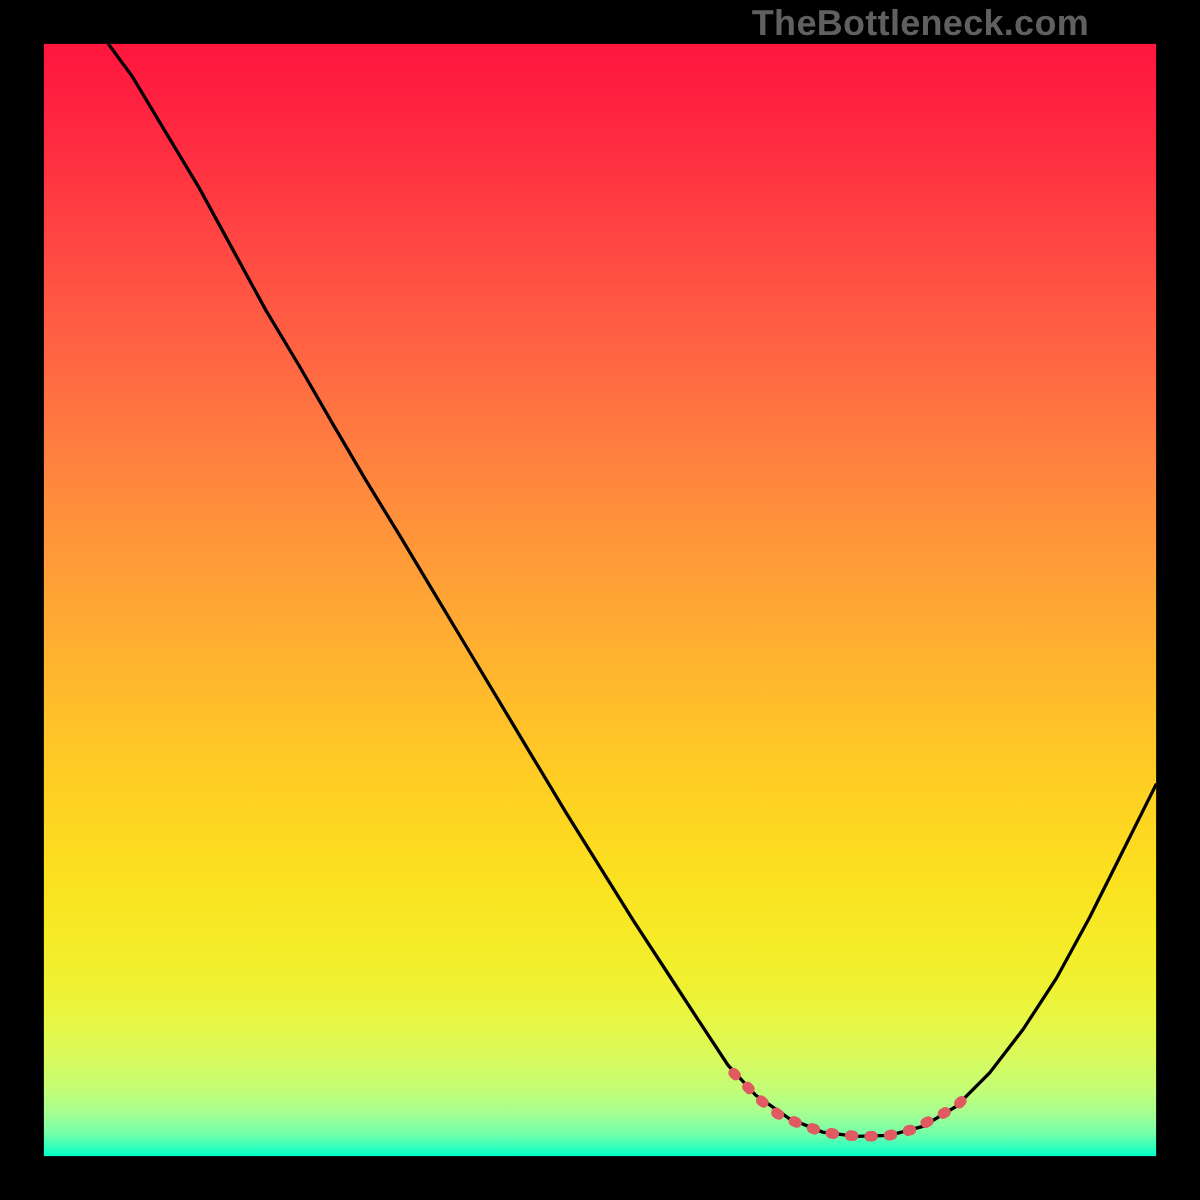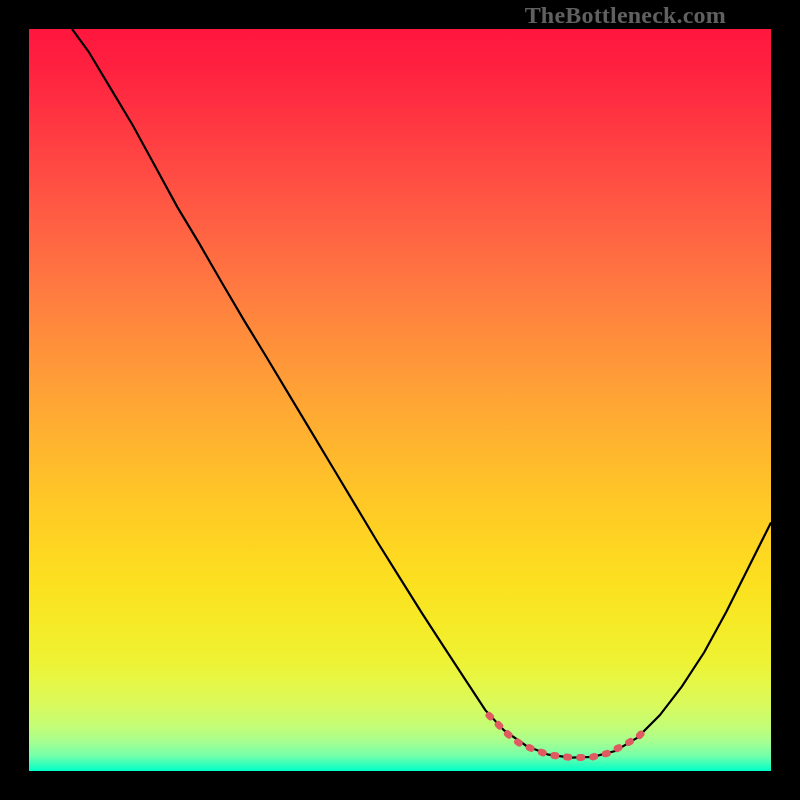--- a/index.html
+++ b/index.html
@@ -9,21 +9,20 @@
     height: 800px;
     background: #000000;
     overflow: hidden;
     font-family: Arial, Helvetica, sans-serif;
   }
   .stage {
     position: relative;
     width: 736px;
     height: 800px;
     background: #000000;
-    font-family: Liberation Serif, serif;
   }
   .watermark {
     position: absolute;
     top: 2px;
     right: 10px;
     color: #606060;
     font-size: 24px;
     font-weight: bold;
     letter-spacing: 0.2px;
     z-index: 10;

